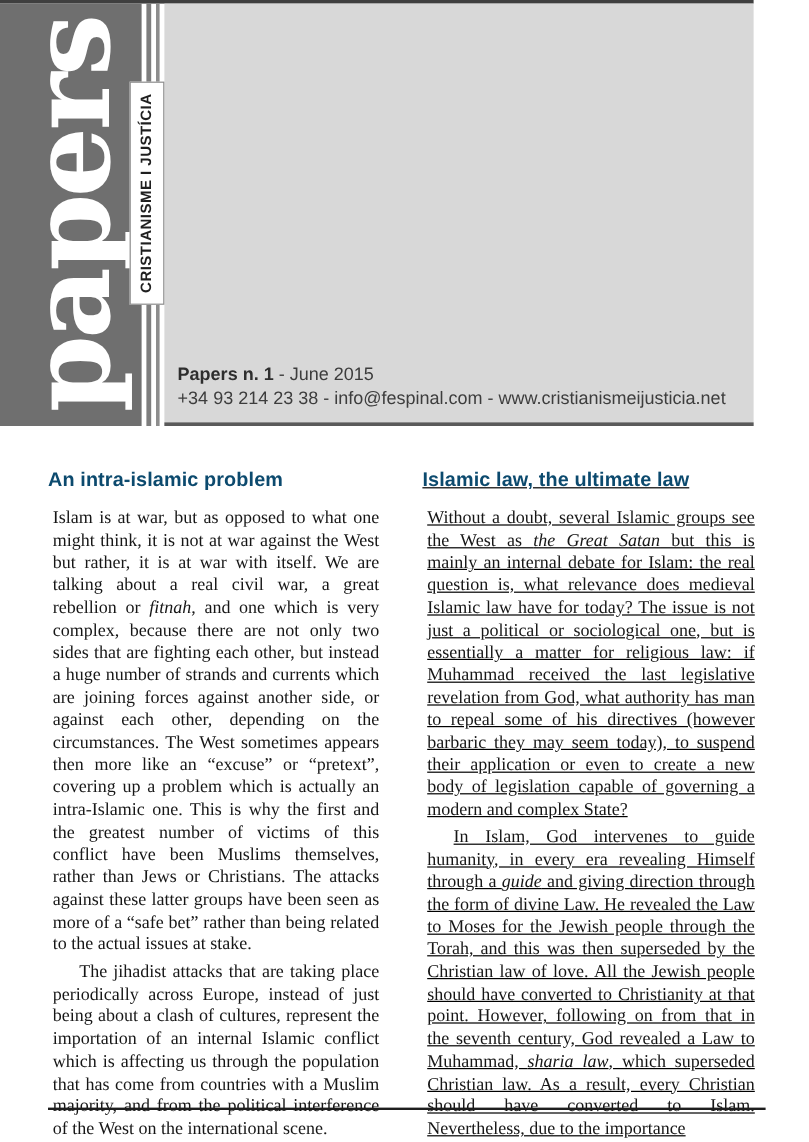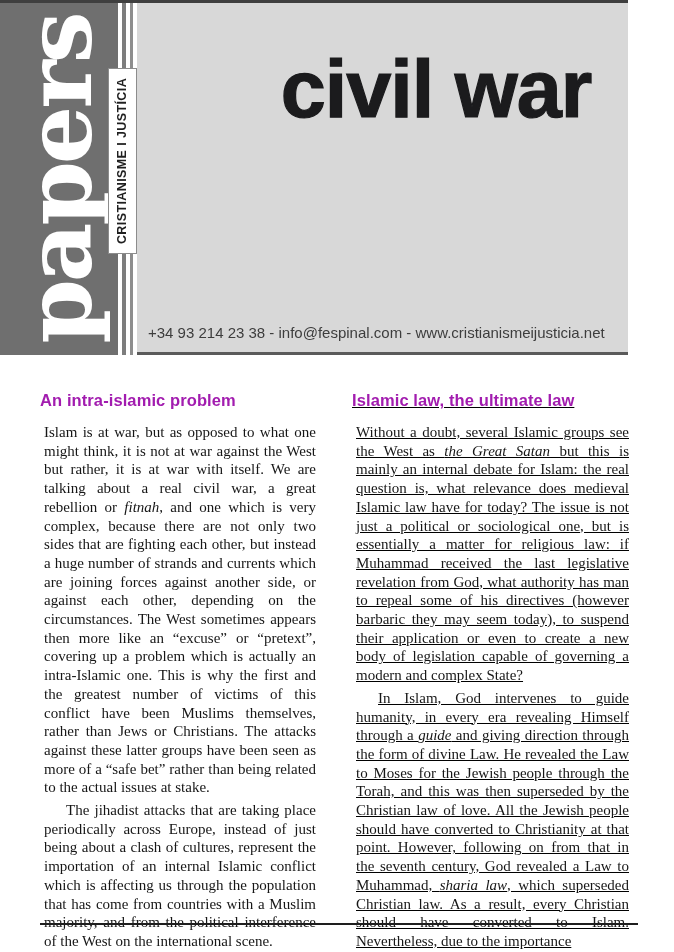--- a/index.html
+++ b/index.html
@@ -33,21 +33,21 @@
               color:var(--text_black,#1b1b1d);-webkit-text-stroke:1.2px var(--text_black,#1b1b1d);}
   .issue-info{position:absolute;left:11px;bottom:9px;
               font-size:15px;line-height:20px;color:#3d3d3d;}
   .issue-info b{color:#2e2e2e;}
 
   
   .col{position:absolute;top:391px;}
   .col-left{left:40px;width:280px;}
   .col-right{left:352px;width:281px;text-decoration:underline;}
   .col h2{margin:0 0 13px 0;font-family:"Liberation Sans",sans-serif;
-          font-size:16.5px;font-weight:bold;letter-spacing:0.1px;color:#a21caf;}
+          font-size:16.5px;font-weight:bold;letter-spacing:0.1px;color:#0c4a6e;}
   .body-text p{margin:4px;font-family:"Liberation Serif",serif;
                font-size:15px;line-height:18.7px;text-align:justify;color:#161616;}
   .body-text p.indent{text-indent:22px;}
   .body-text em{font-style:italic;}
 
   .footnote-rule{position:absolute;left:40px;top:923px;width:598px;height:2px;
                  background:#1e1e1e;}
 </style>
 </head>
 <body>
@@ -58,23 +58,23 @@
 
   <div class="banner">
     <span class="brand">papers</span>
   </div>
 
   <div class="vline vline-1"></div>
   <div class="vline vline-2"></div>
 
   <div class="header-panel">
     <div class="page-title">
-      <div>civil war</div>
     </div>
     <div class="issue-info">
+      <div><b>Papers n. 1</b><span> - June 2015</span></div>
       <div>+34 93 214 23 38 - info@fespinal.com - www.cristianismeijusticia.net</div>
     </div>
   </div>
 
   <div class="cj-strip">
     <span class="cj-text">CRISTIANISME I JUSTÍCIA</span>
   </div>
 
   <section class="col col-left">
     <h2>An intra-islamic problem</h2>

